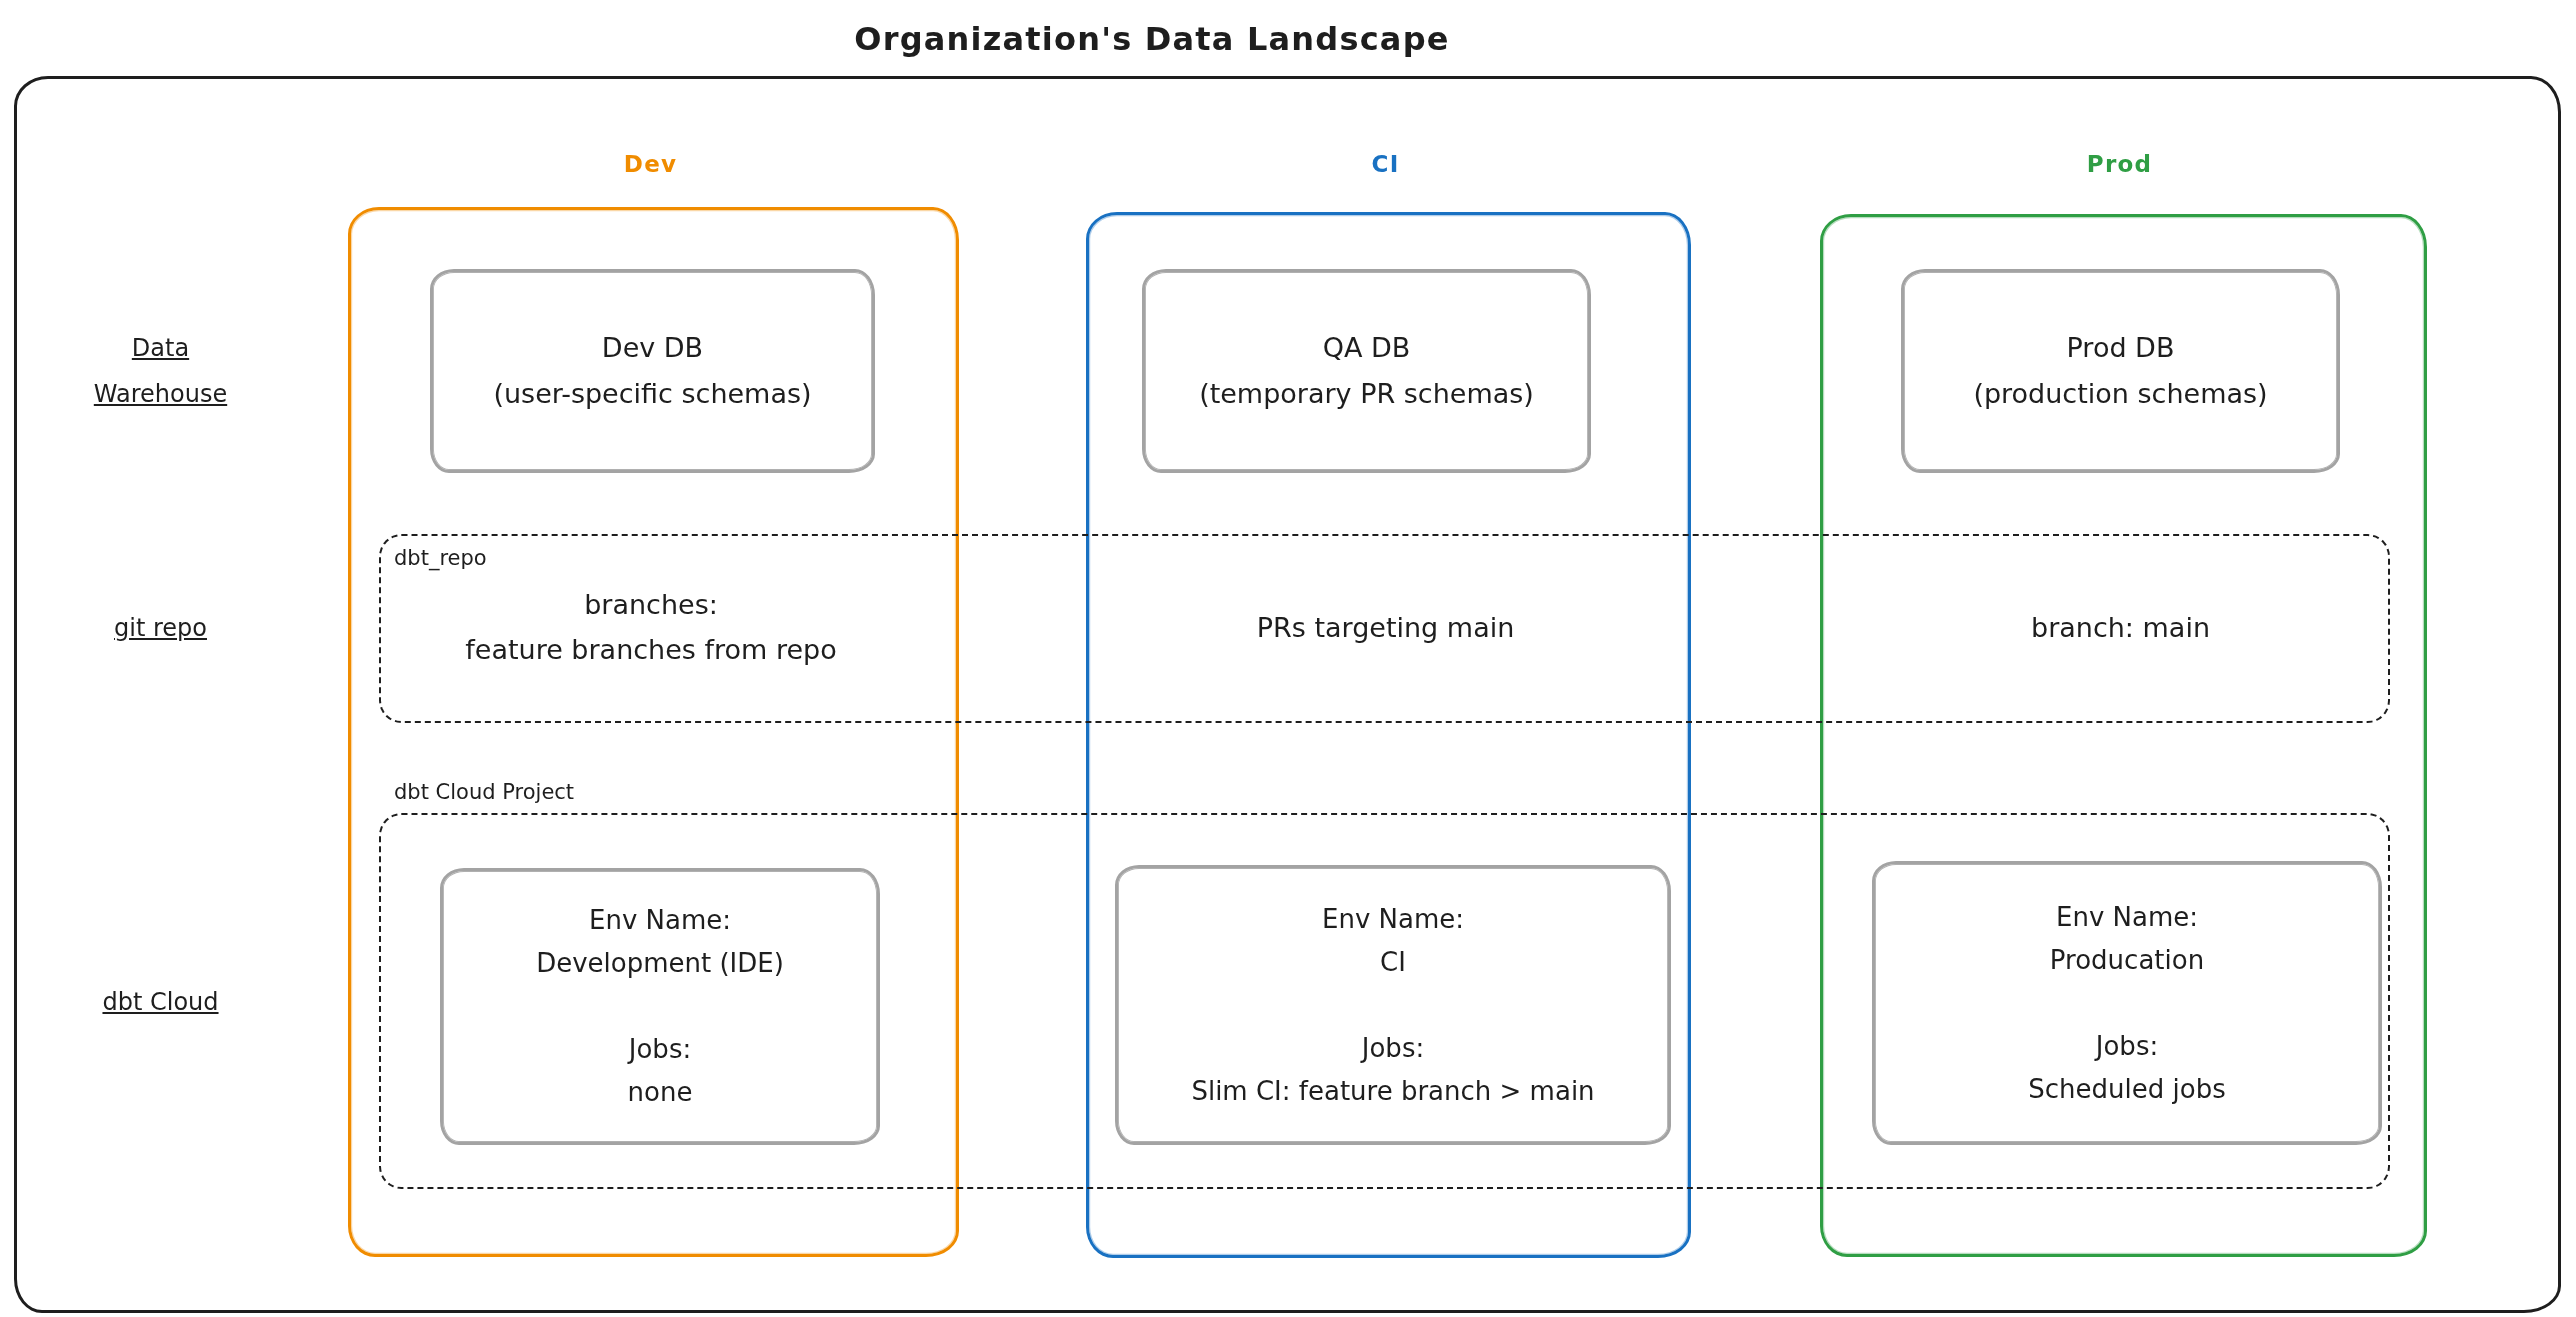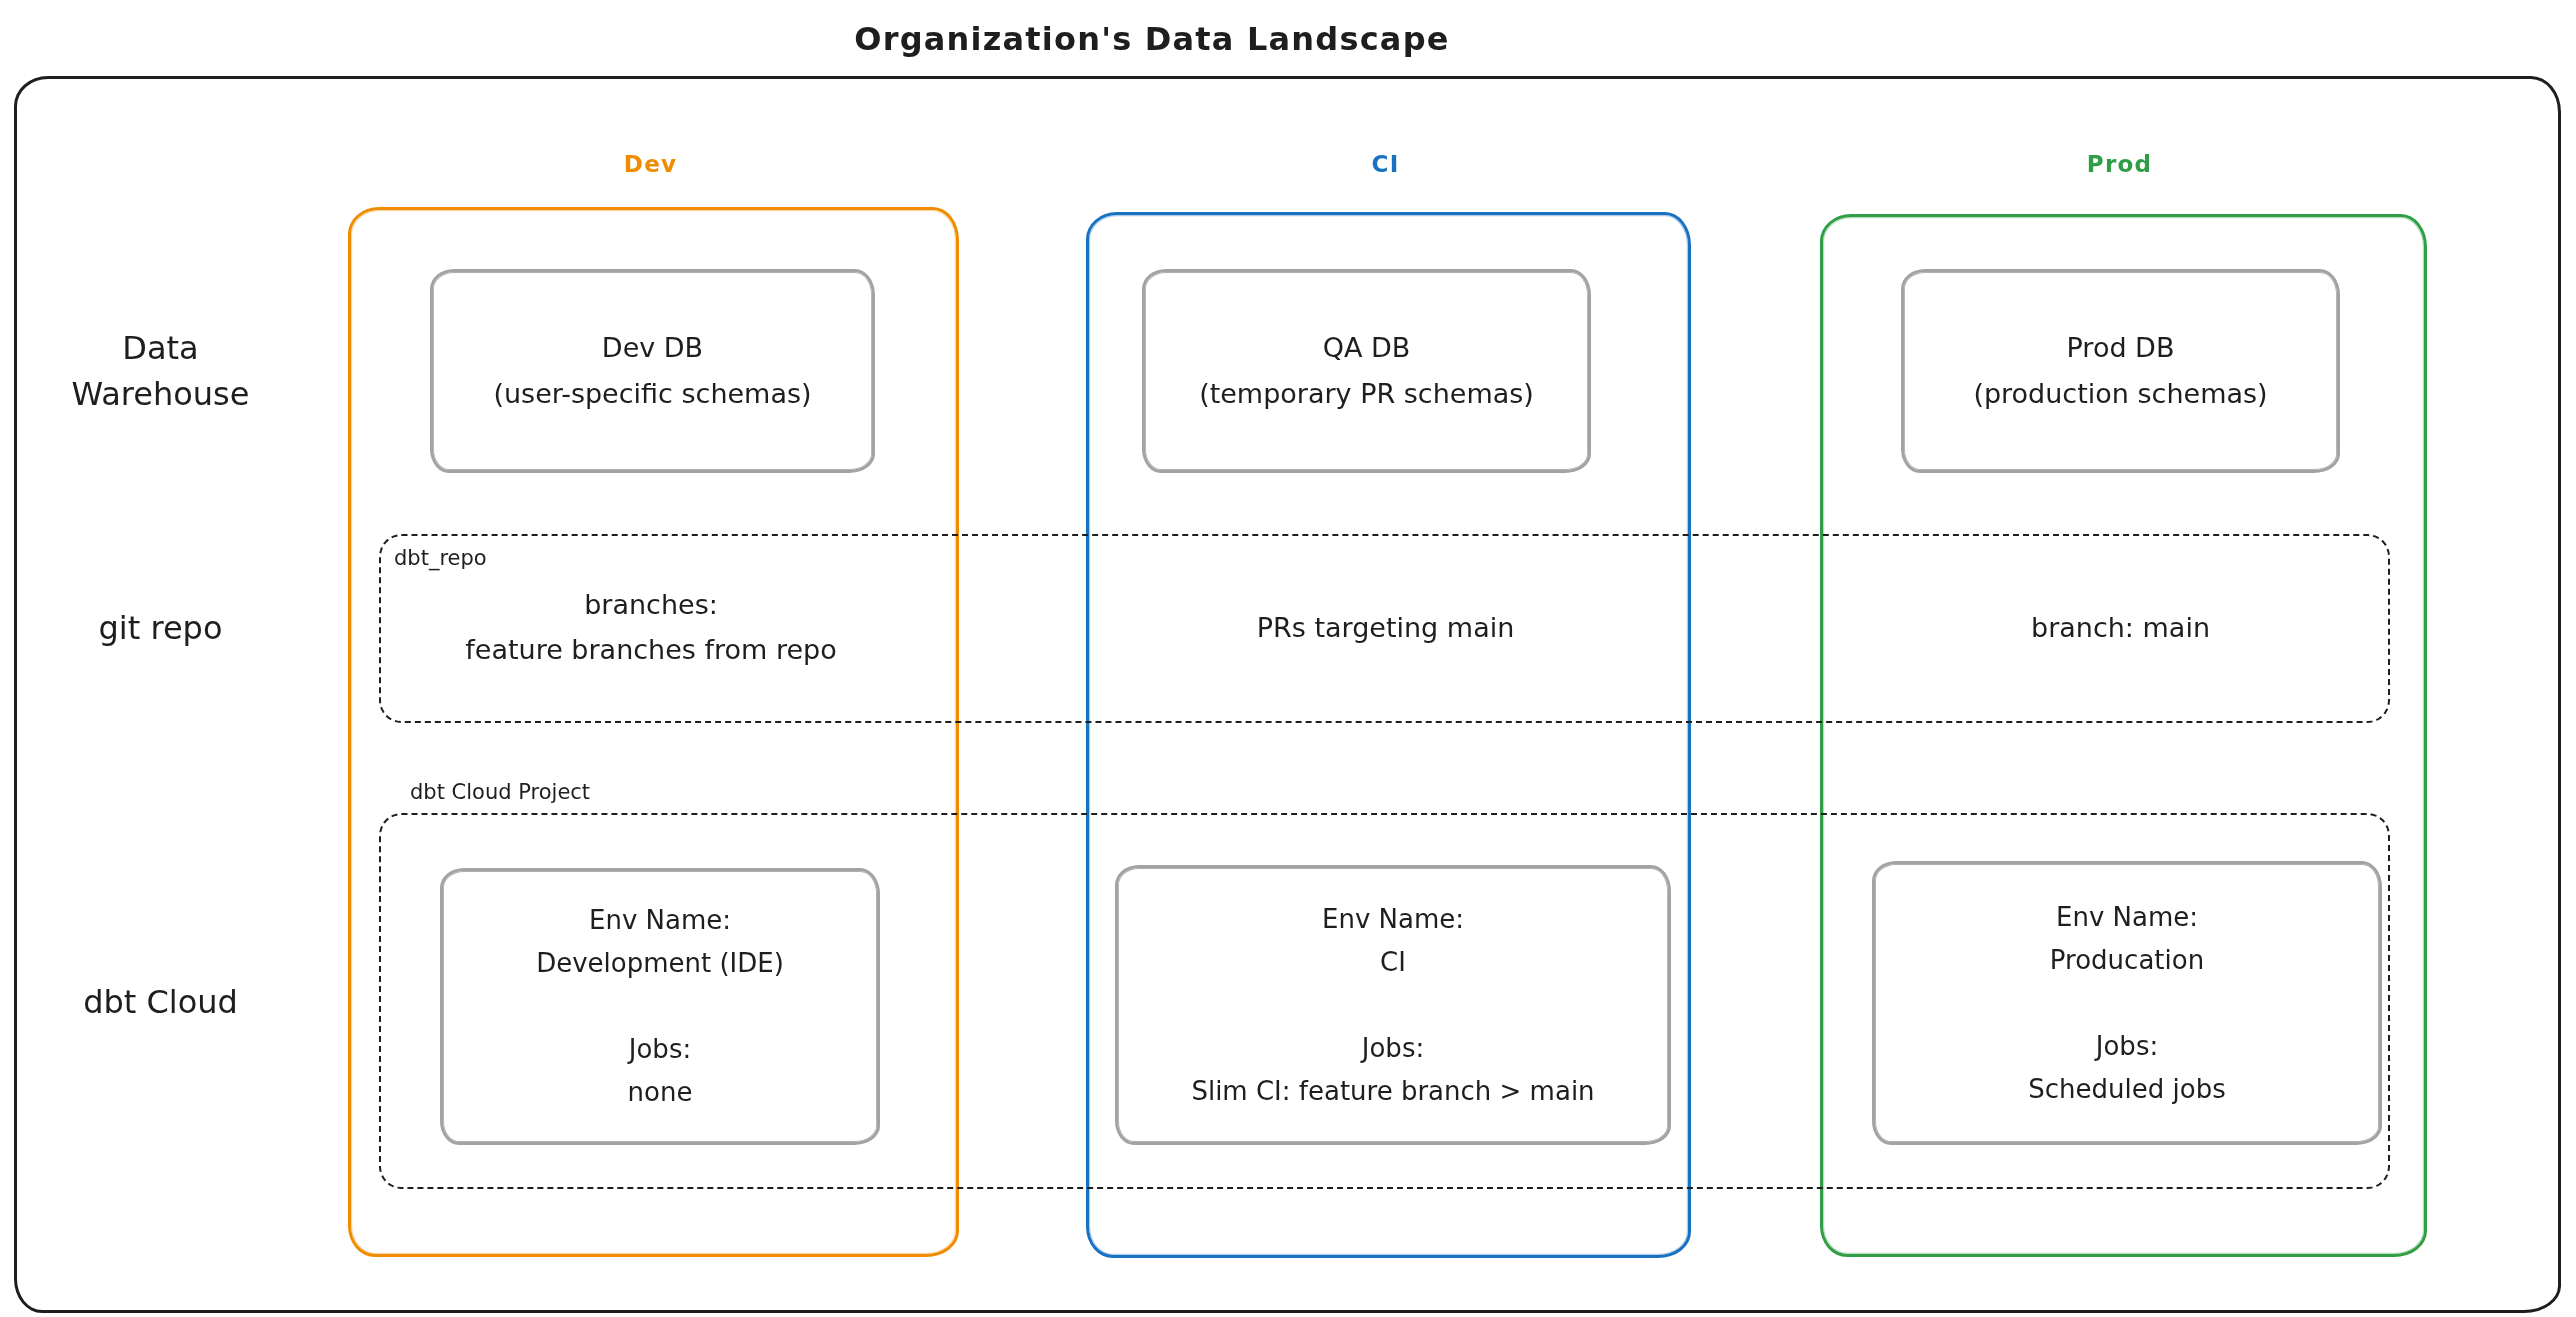--- a/index.html
+++ b/index.html
@@ -43,21 +43,21 @@
     border-radius:31px 26px 33px 27px / 27px 33px 26px 31px;
     background:transparent;
   }
   #dev-container{left:348px;top:207px;width:605px;height:1044px;border:3px solid var(--dev);box-shadow:inset 0 0 0 1.2px rgba(240,140,0,.35);}
   #ci-container{left:1086px;top:212px;width:599px;height:1040px;border:3px solid var(--ci);box-shadow:inset 0 0 0 1.2px rgba(25,113,194,.35);}
   #prod-container{left:1820px;top:214px;width:601px;height:1037px;border:3px solid var(--prod);box-shadow:inset 0 0 0 1.2px rgba(47,158,68,.35);}
 
   
   .row-label{
     left:47px;width:227px;
-    font-size:32px;line-height:46px;
+    font-size:24px;line-height:46px;text-decoration:underline;
   }
   #row-label-warehouse{top:323px;height:95px;}
   #row-label-git{top:601px;height:53px;}
   #row-label-dbt{top:975px;height:53px;}
 
   
   .node-box{
     border:3px solid #a3a3a3;
     border-radius:24px 20px 26px 19px / 20px 26px 19px 24px;
     box-shadow:inset 0 0 0 0.9px rgba(30,30,30,.35);
@@ -72,21 +72,21 @@
   .dashed-box{
     border:2.4px dashed #1e1e1e;
     border-radius:22.5px;
   }
   #git-dashed-box{left:379px;top:534px;width:2007px;height:185px;}
   #dbt-dashed-box{left:379px;top:813px;width:2007px;height:372px;}
   .dashed-label{
     font-size:21px;height:31px;display:flex;align-items:center;
   }
   #git-dashed-label{left:394px;top:498px;width:355px;margin-top:44px;}
-  #dbt-dashed-label{left:394px;top:776px;width:414px;margin-left:16px;}
+  #dbt-dashed-label{left:394px;top:776px;width:414px;}
 
   
   .git-cell{top:536px;height:182px;font-size:27px;line-height:45px;}
   #git-cell-dev{left:379px;width:544px;}
   #git-cell-ci{left:1086px;width:599px;}
   #git-cell-prod{left:1820px;width:601px;}
 
   
   .dbt-env-box{font-size:26px;line-height:43px;}
   #dbt-env-box-dev{left:440px;top:868px;width:434px;height:271px;}

